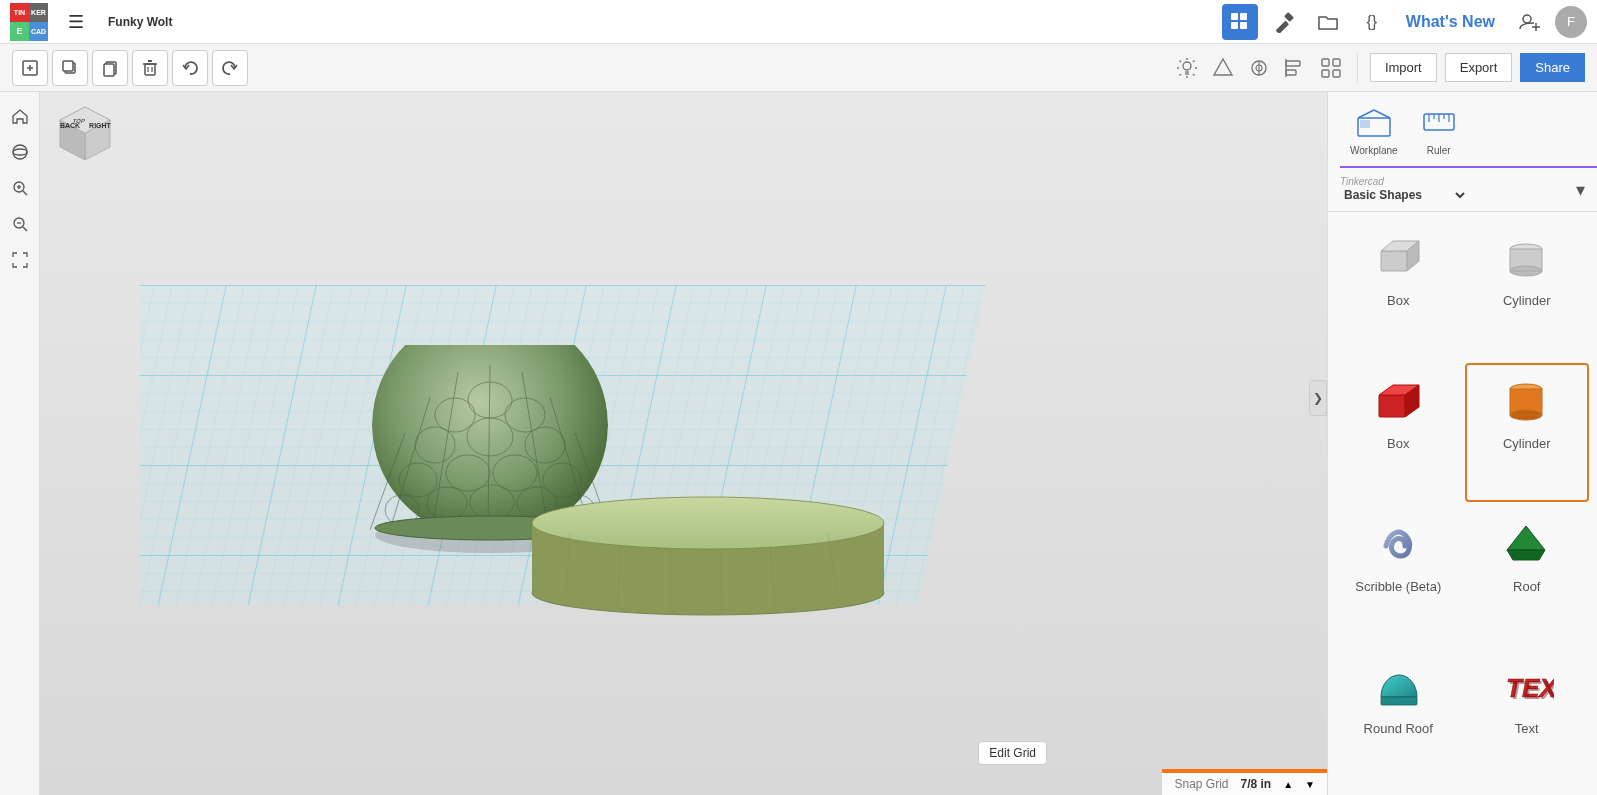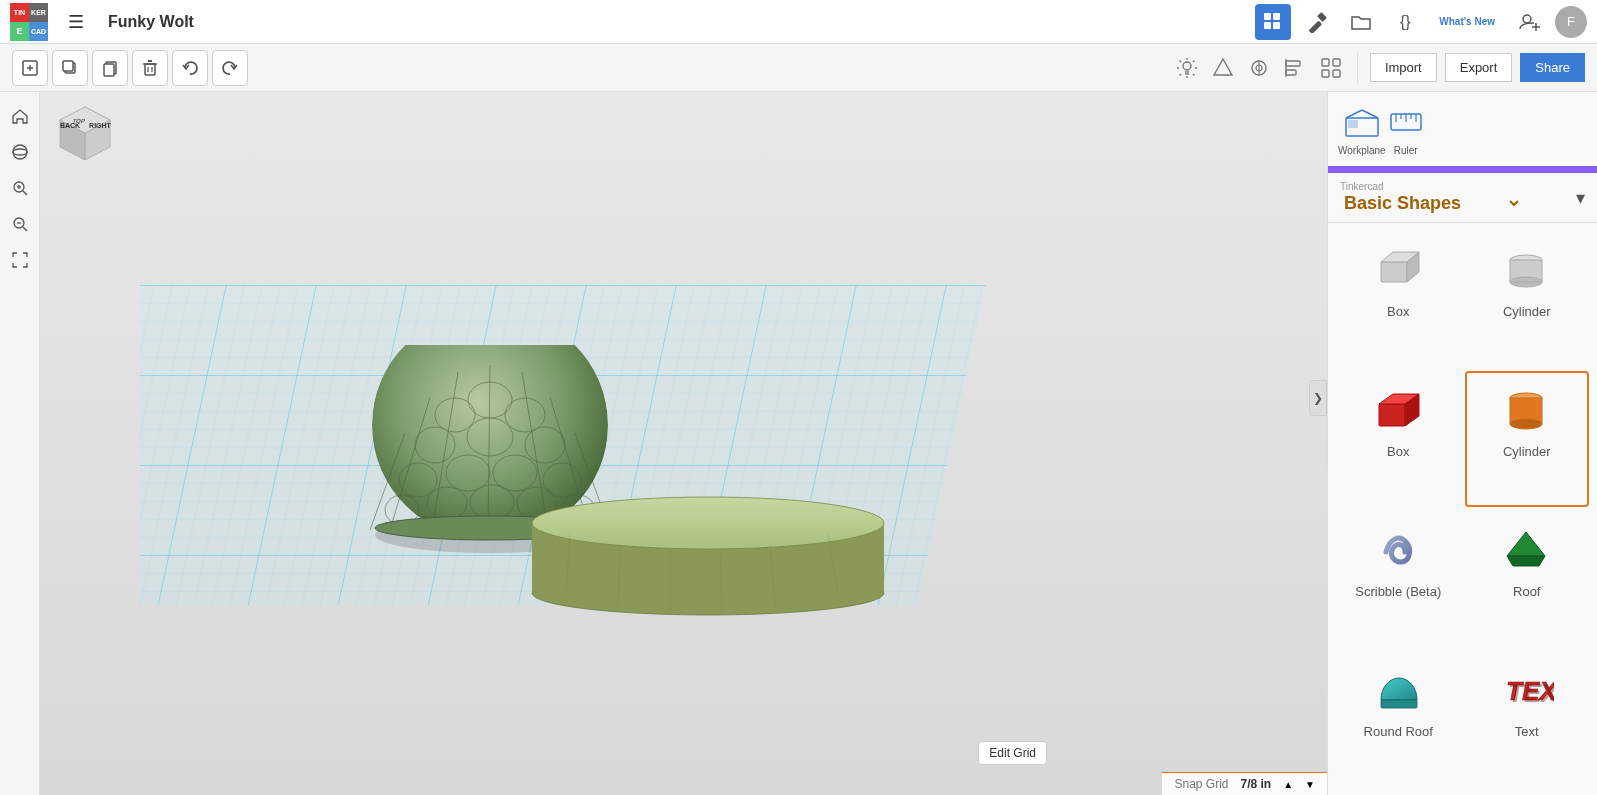--- a/index.html
+++ b/index.html
@@ -25,21 +25,21 @@
     #topbar-right {
       margin-left: auto; display: flex; align-items: center; gap: 8px;
     }
     .topbar-icon-btn {
       width: 36px; height: 36px; display: flex; align-items: center; justify-content: center;
       border-radius: 4px; cursor: pointer; border: none; background: transparent;
       font-size: 18px; color: #555;
     }
     .topbar-icon-btn.active { background: #3a7bd5; color: white; }
     #whats-new-btn {
-      color: #3a7bd5; font-size: 10px; font-weight: bold;
+      color: #3a7bd5; font-size: 16px; font-weight: bold;
       cursor: pointer; border: none; background: transparent; padding: 4px 8px;
     }
     .avatar-circle {
       width: 32px; height: 32px; border-radius: 50%; background: #aaa;
       display: flex; align-items: center; justify-content: center; color: white; font-size: 14px;
     }
 
     
     #toolbar {
       display: flex; align-items: center; background: #f5f5f5;
@@ -117,35 +117,35 @@
 
     
     #disk-shape {
       position: absolute; bottom: 170px; left: 480px;
       width: 380px; height: 180px;
     }
 
     
     #bottom-bar {
       position: absolute; bottom: 0; right: 0;
-      background: rgba(255,255,255,0.9); border-top: 1px solid #f97316;
+      background: rgba(255,255,255,0.9); border-top: 4px solid #f97316;
       padding: 4px 12px; display: flex; gap: 12px; align-items: center;
       font-size: 12px; color: #555;
     }
     .snap-label { color: #777; }
     .snap-value { font-weight: bold; color: #333; }
 
     
     #right-panel {
       width: 270px; background: #f9f9f9; border-left: 1px solid #ddd;
       display: flex; flex-direction: column; overflow: hidden;
     }
     #right-panel-top {
       display: flex; align-items: center; padding: 10px;
-      border-bottom: 7px solid #8b5cf6; gap: 0;
+      border-bottom: 2px solid #8b5cf6; gap: 21px; margin-left: 12px;
     }
     .panel-icon-btn {
       display: flex; flex-direction: column; align-items: center;
       cursor: pointer; background: transparent; border: none; gap: 3px;
     }
     .panel-icon-btn .icon-img {
       width: 40px; height: 40px; display: flex; align-items: center; justify-content: center;
     }
     .panel-icon-label { font-size: 10px; color: #555; }
 
@@ -204,21 +204,21 @@
       <div class="logo-cell logo-ker" style="background:#666;font-size:7px;">KER</div>
       <div class="logo-cell" style="background:#50c878;font-size:9px;color:white;font-weight:bold;">E</div>
       <div class="logo-cell logo-cad" style="background:#4a90d9;font-size:7px;">CAD</div>
     </div>
   </div>
 
   <div class="topbar-icon-btn" style="font-size:18px; color:#333;">
     ☰
   </div>
 
-  <span style="font-size:16px;font-weight:bold;color:#333;margin-left:4px;">Funky Wolt</span>
+  <span style="font-size:12px;font-weight:bold;color:#333;margin-left:4px;">Funky Wolt</span>
 
   <div id="topbar-right">
 
     <button class="topbar-icon-btn active" title="Apps">
       <svg width="20" height="20" viewBox="0 0 20 20">
         <rect x="1" y="1" width="7" height="7" fill="white" rx="1"></rect>
         <rect x="10" y="1" width="7" height="7" fill="white" rx="1"></rect>
         <rect x="1" y="10" width="7" height="7" fill="white" rx="1"></rect>
         <rect x="10" y="10" width="7" height="7" fill="white" rx="1"></rect>
       </svg>
@@ -560,22 +560,22 @@
             <line x1="25" y1="12" x2="25" y2="17" stroke="#3a7bd5" stroke-width="1.2"></line>
             <line x1="30" y1="12" x2="30" y2="20" stroke="#3a7bd5" stroke-width="1.2"></line>
           </svg>
         </div>
         <span class="panel-icon-label">Ruler</span>
       </button>
     </div>
 
     <div id="shapes-header">
       <div>
-        <div style="font-size:10px;color:#999;">Tinkercad</div>
-        <select style="border:none;background:transparent;font-size:18px;font-weight:bold;color:#a16207;cursor:pointer;outline:none;">
+        <div style="font-size:10px;color:#999;font-style:italic;">Tinkercad</div>
+        <select style="border:none;background:transparent;font-size:12px;font-weight:bold;color:#404040;cursor:pointer;outline:none;">
           <option>Basic Shapes</option>
           <option>Letters &amp; Numbers</option>
           <option>Connectors</option>
           <option>Featured</option>
         </select>
       </div>
       <button style="background:transparent;border:none;font-size:18px;cursor:pointer;color:#555;">▾</button>
     </div>
 
     <div id="shapes-grid">

